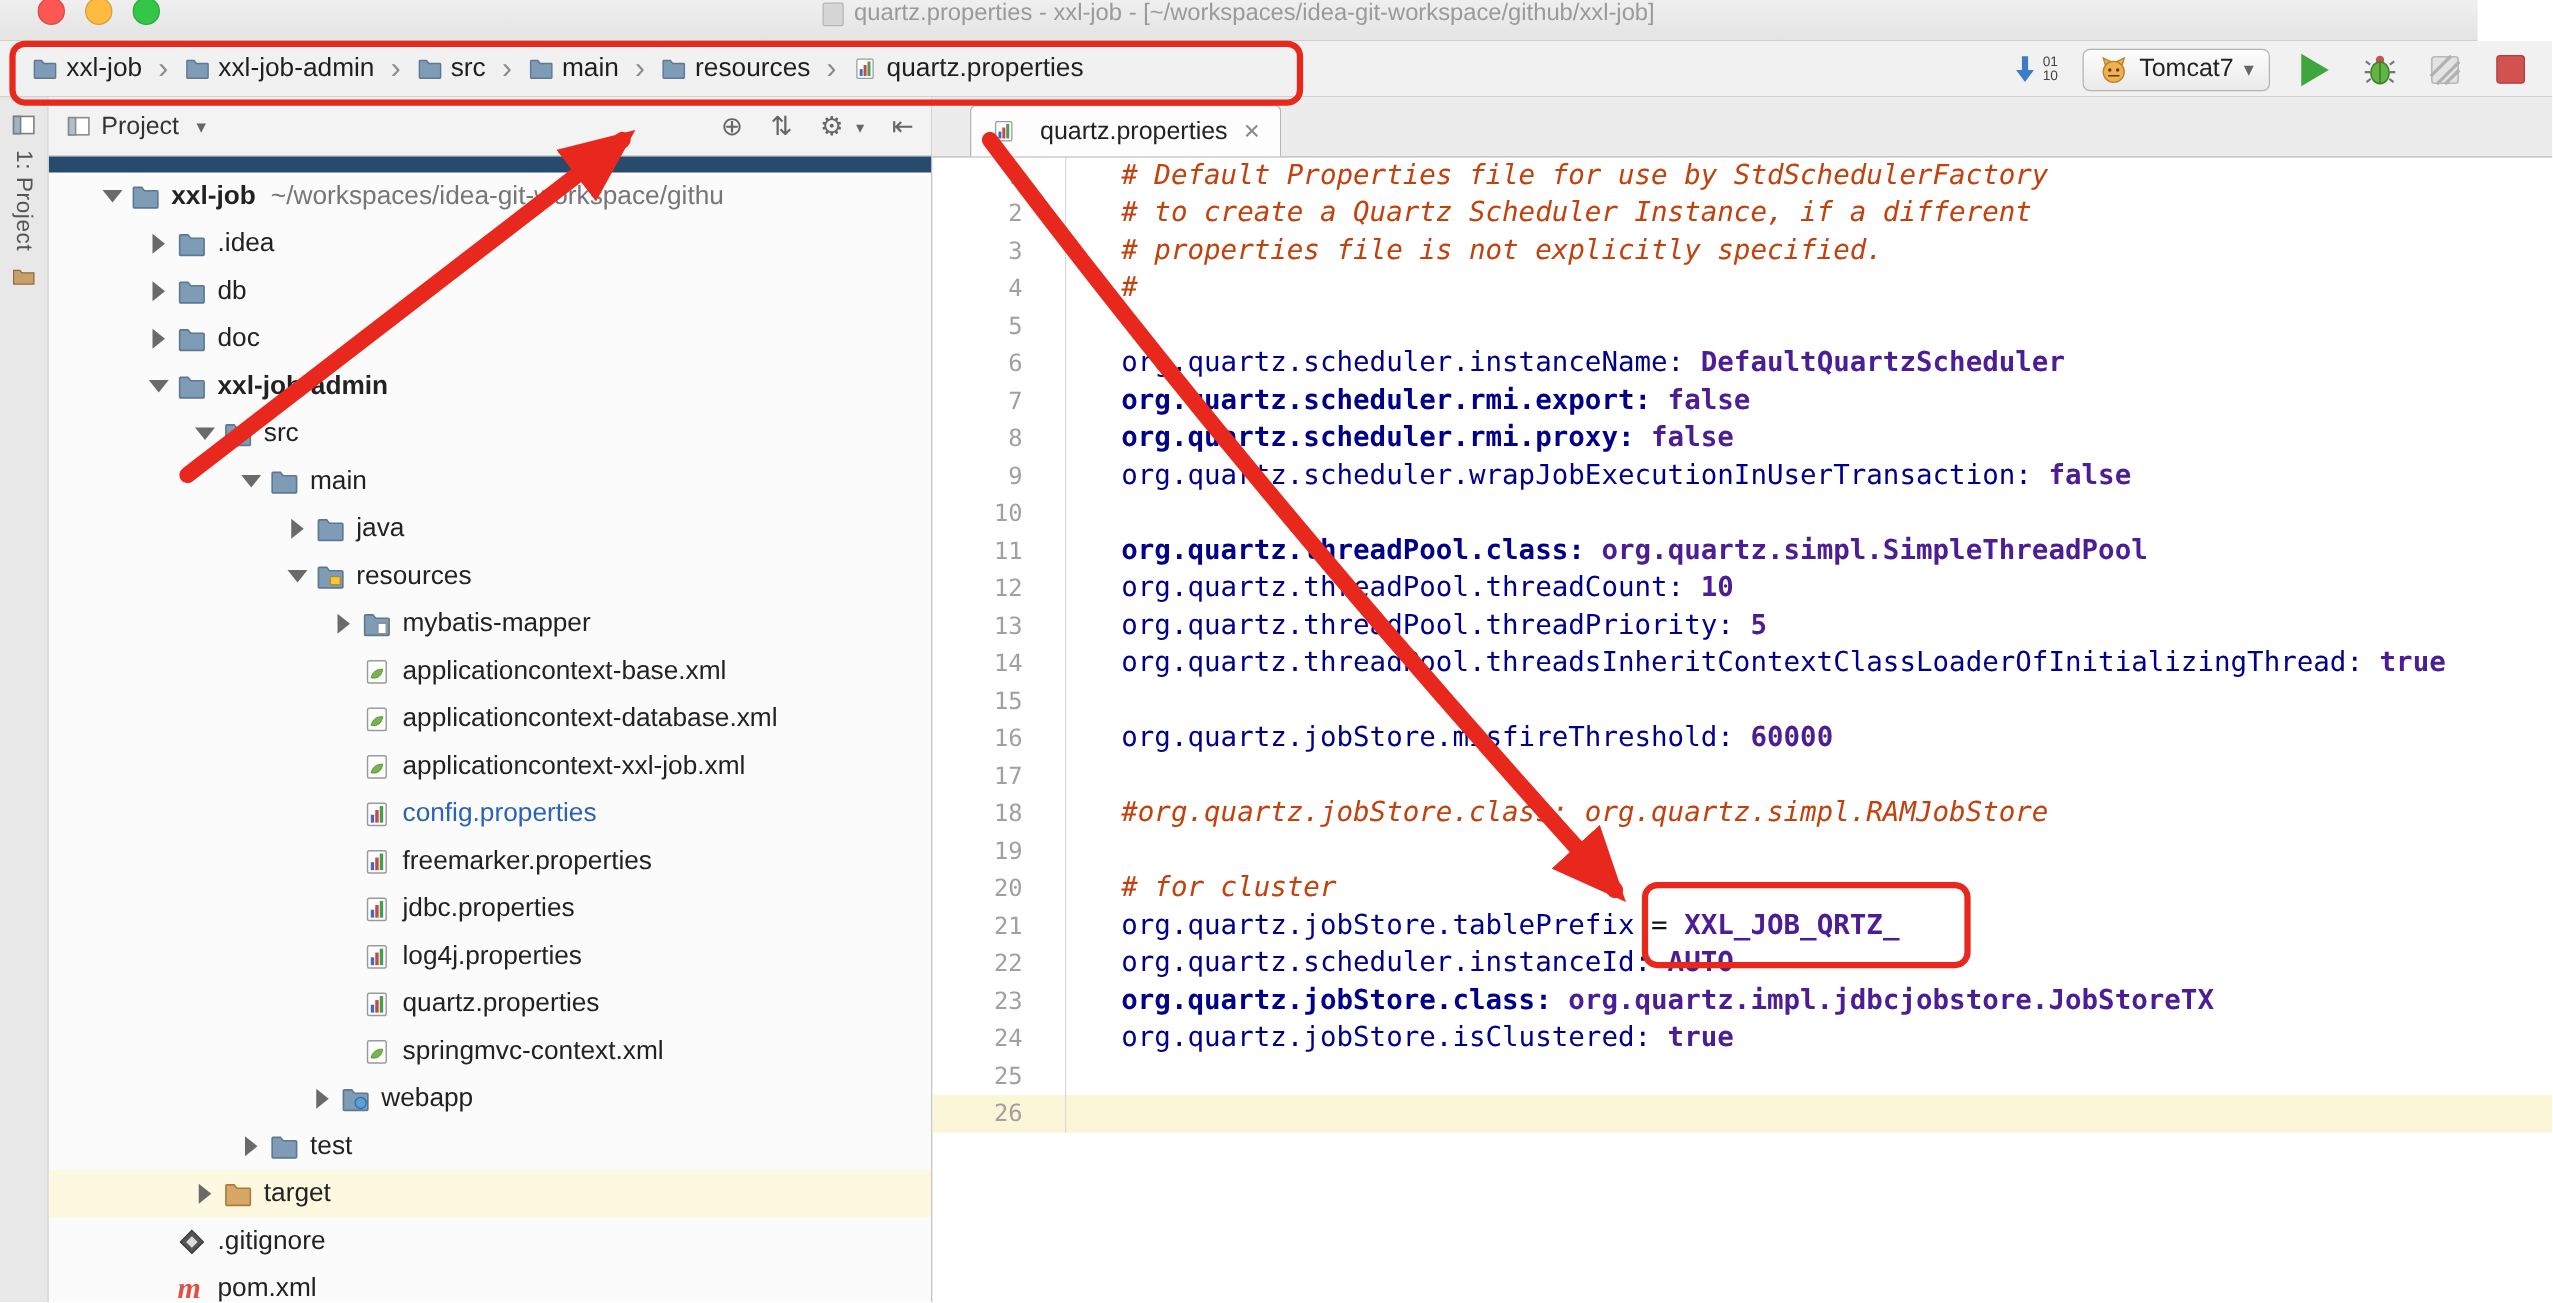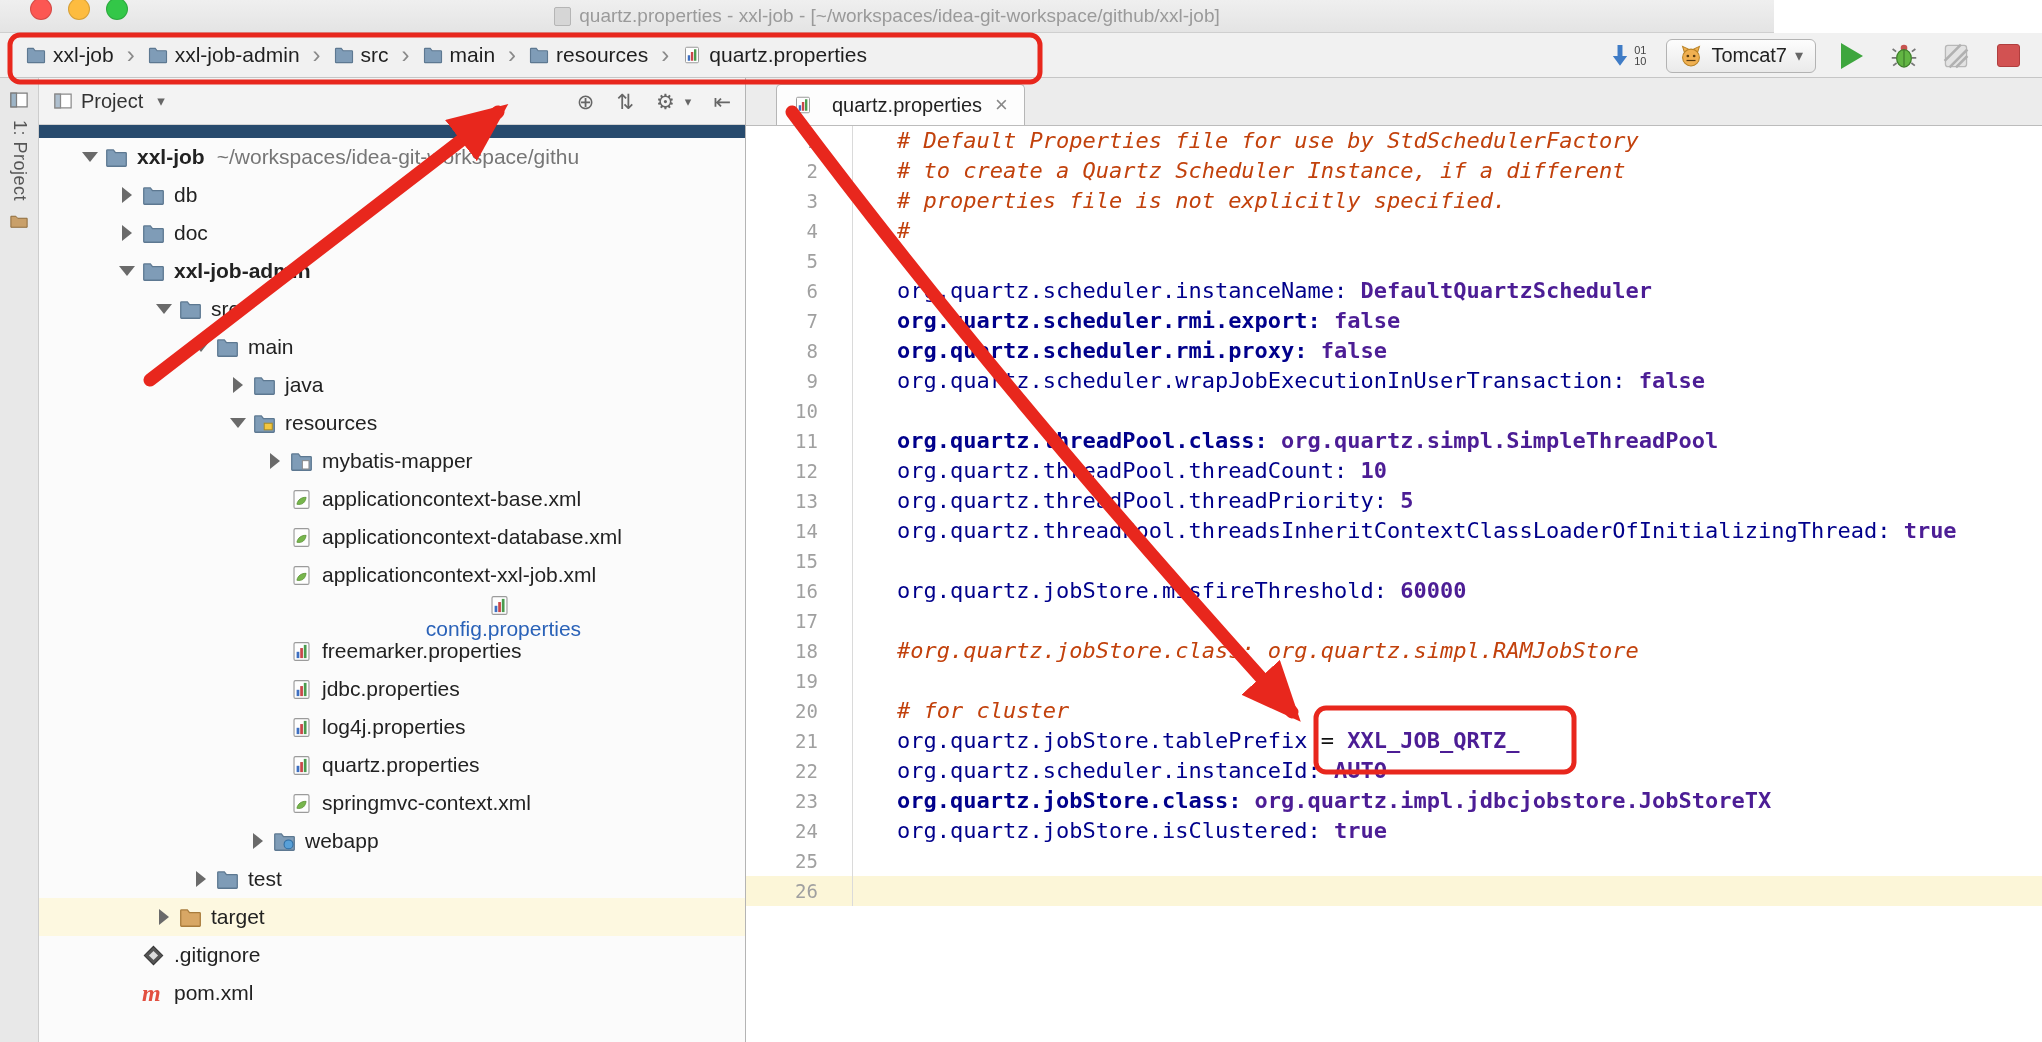--- a/index.html
+++ b/index.html
@@ -1,23 +1,23 @@
 <!DOCTYPE html>
 <html><head>
 <meta charset="utf-8">
 <style>
   * { margin:0; padding:0; box-sizing:border-box; }
   html,body { background:#ffffff; }
   body { font-family:"Liberation Sans", sans-serif; }
   .screen { position:relative; width:2042px; height:1042px; overflow:hidden; background:#fff; }
 
   
-  .titlebar { position:absolute; left:0; top:0; width:1774px; height:33px;
+  .titlebar { position:absolute; left:0; top:0; width:1982px; height:33px;
     background:linear-gradient(#efefef,#e4e4e4); border-bottom:1px solid #cfcfcf;
-    display:flex; align-items:center; justify-content:center; }
+    display:flex; align-items:flex-start; justify-content:center; }
   .traffic { position:absolute; left:30px; top:-2px; display:flex; gap:16px; }
   .tl { width:22px; height:22px; border-radius:50%; display:inline-block; border:1px solid rgba(0,0,0,.15); }
   .tl.red { background:#fc5753; } .tl.yellow { background:#fdbc40; } .tl.green { background:#33c748; }
   .title-wrap { display:flex; align-items:center; gap:8px; }
   .title-text { color:#9a9a9a; font-size:19px; }
   .doc-ico { width:17px; height:19px; background:#d6d6d6; border:1px solid #b5b5b5; border-radius:2px; }
 
   
   .navbar { position:absolute; left:0; top:33px; width:2042px; height:45px;
     background:#f1f1f1; border-bottom:1px solid #c6c6c6; display:flex; align-items:center; }
@@ -248,20 +248,31 @@
             </div>
             <div class="trow" style="padding-left: 73px;">
               <span class="arrow-box">
                 <span class="tri-right"></span>
               </span>
               <span class="t-icon">
                 <svg width="23" height="23" viewBox="0 0 16 16">
                   <path d="M1.2 13.6V3.2c0-.3.2-.5.5-.5h4.1l1.5 1.9h7c.3 0 .5.2.5.5v8.5c0 .3-.2.5-.5.5H1.7c-.3 0-.5-.2-.5-.5z" fill="#7f9cb7" stroke="#5d7891" stroke-width="0.9"></path>
                 </svg>
               </span>
+              <span class="t-label">.idea</span>
+            </div>
+            <div class="trow" style="padding-left: 73px;">
+              <span class="arrow-box">
+                <span class="tri-right"></span>
+              </span>
+              <span class="t-icon">
+                <svg width="23" height="23" viewBox="0 0 16 16">
+                  <path d="M1.2 13.6V3.2c0-.3.2-.5.5-.5h4.1l1.5 1.9h7c.3 0 .5.2.5.5v8.5c0 .3-.2.5-.5.5H1.7c-.3 0-.5-.2-.5-.5z" fill="#7f9cb7" stroke="#5d7891" stroke-width="0.9"></path>
+                </svg>
+              </span>
               <span class="t-label">db</span>
             </div>
             <div class="trow" style="padding-left: 73px;">
               <span class="arrow-box">
                 <span class="tri-right"></span>
               </span>
               <span class="t-icon">
                 <svg width="23" height="23" viewBox="0 0 16 16">
                   <path d="M1.2 13.6V3.2c0-.3.2-.5.5-.5h4.1l1.5 1.9h7c.3 0 .5.2.5.5v8.5c0 .3-.2.5-.5.5H1.7c-.3 0-.5-.2-.5-.5z" fill="#7f9cb7" stroke="#5d7891" stroke-width="0.9"></path>
                 </svg>
@@ -359,21 +370,21 @@
             <div class="trow" style="padding-left: 221px;">
               <span class="arrow-box"></span>
               <span class="t-icon">
                 <svg width="23" height="23" viewBox="0 0 16 16">
                   <rect x="2.8" y="1.8" width="10.4" height="12.4" rx="1" fill="#fefefe" stroke="#9b9b9b" stroke-width="0.8"></rect>
                   <path d="M4.8 11.3c.6-3.3 3.4-5 6.4-4.8-.4 3.4-2.6 5.6-6.4 4.8z" fill="#77b64c" stroke="#558b2f" stroke-width="0.5"></path>
                 </svg>
               </span>
               <span class="t-label">applicationcontext-xxl-job.xml</span>
             </div>
-            <div class="trow" style="padding-left: 221px; flex-direction: column;">
+            <div class="trow" style="padding-left: 221px;">
               <span class="arrow-box"></span>
               <span class="t-icon">
                 <svg width="23" height="23" viewBox="0 0 16 16">
                   <rect x="2.8" y="1.8" width="10.4" height="12.4" rx="1" fill="#fefefe" stroke="#9b9b9b" stroke-width="0.8"></rect>
                   <rect x="4.6" y="8.2" width="1.9" height="4.4" fill="#3d6fc1"></rect>
                   <rect x="7.1" y="5.6" width="1.9" height="7" fill="#c9474a"></rect>
                   <rect x="9.6" y="3.4" width="1.9" height="9.2" fill="#4a9b4e"></rect>
                 </svg>
               </span>
               <span class="t-label" style="color: rgb(42, 98, 184);">config.properties</span>

